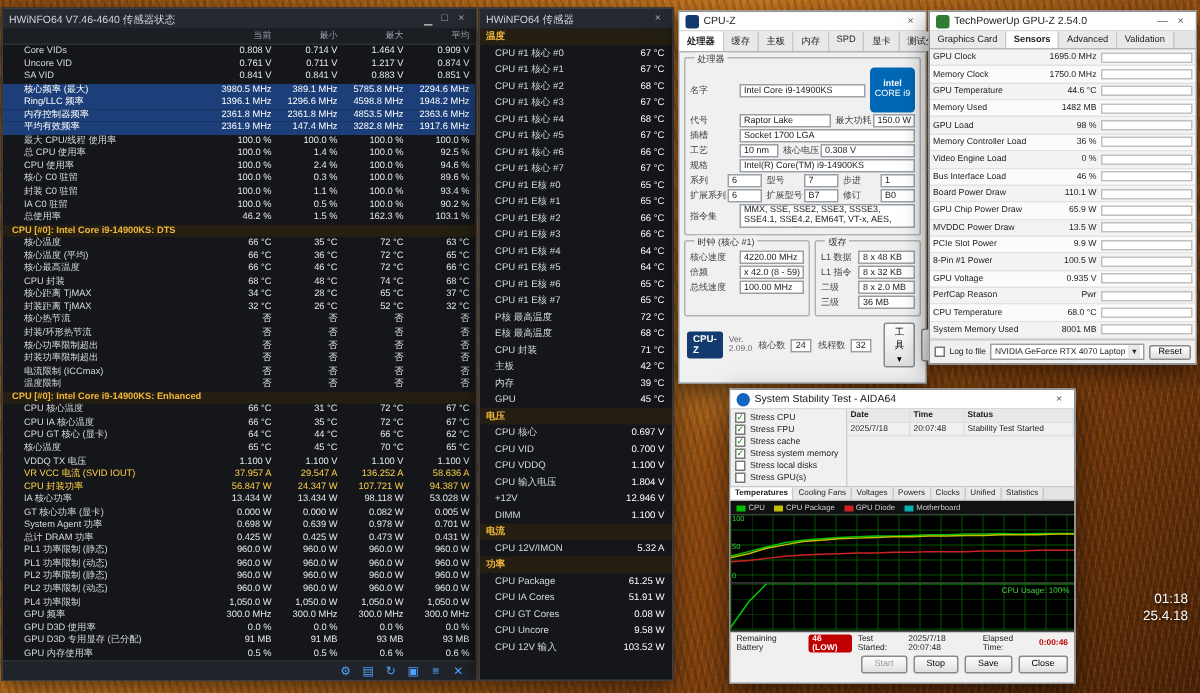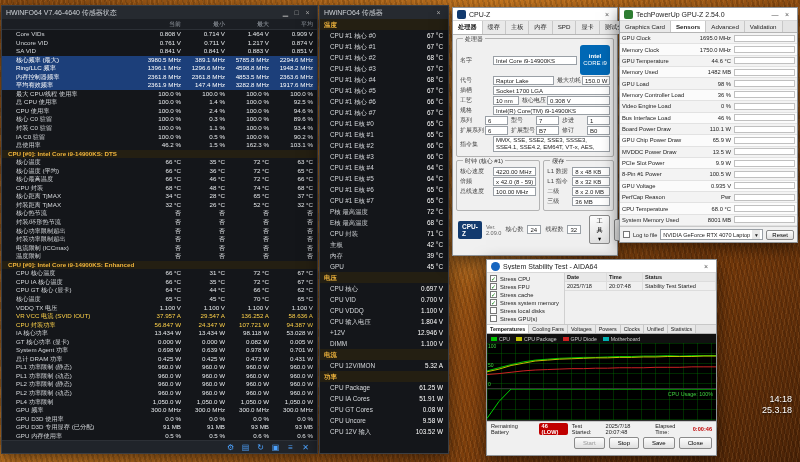--- a/index.html
+++ b/index.html
@@ -1161,17 +1161,17 @@
 
         <button class="ai-btn">Stop</button>
 
         <button class="ai-btn">Save</button>
 
         <button class="ai-btn">Close</button>
       </div>
   </section>
 
   <div class="clock">
-    <div>14:18</div>
-    <div>25.3.18</div>
+    <div>01:18</div>
+    <div>25.4.18</div>
   </div>
 
 </div>
 
 </body></html>

